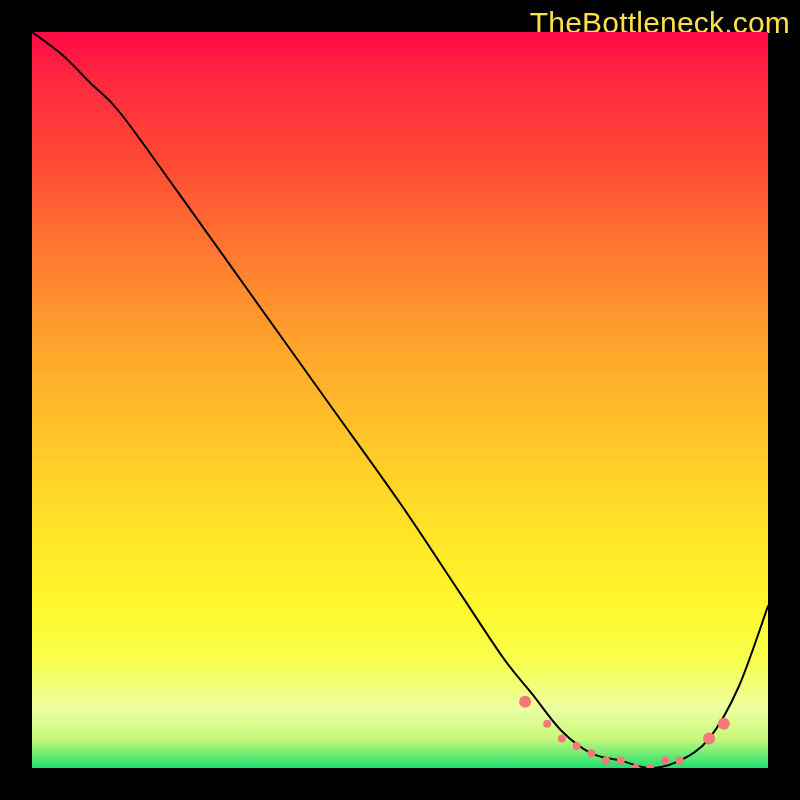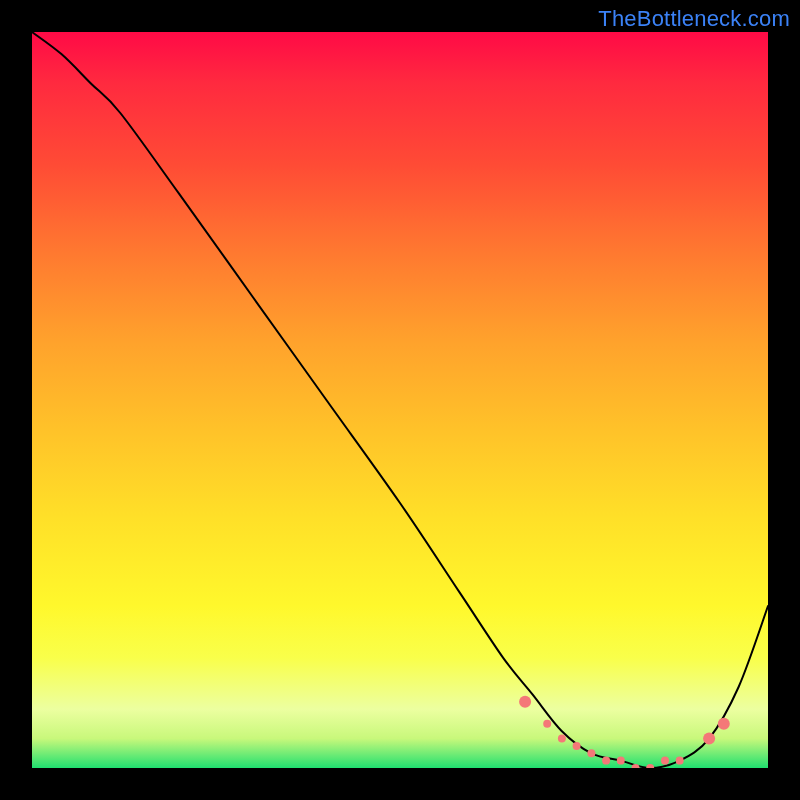--- a/index.html
+++ b/index.html
@@ -46,22 +46,22 @@
     top: 0;
     left: 0;
     width: 736px;
     height: 736px;
   }
   
   .watermark {
     position: absolute;
     top: 6px;
     right: 10px;
-    color: #3b82f6;
-    font-size: 22px;
+    color: #fde047;
+    font-size: 30px;
     font-weight: 400;
     letter-spacing: 0.2px;
     user-select: none;
   }
 </style>
 </head>
 <body>
 
 <div class="frame">
 

